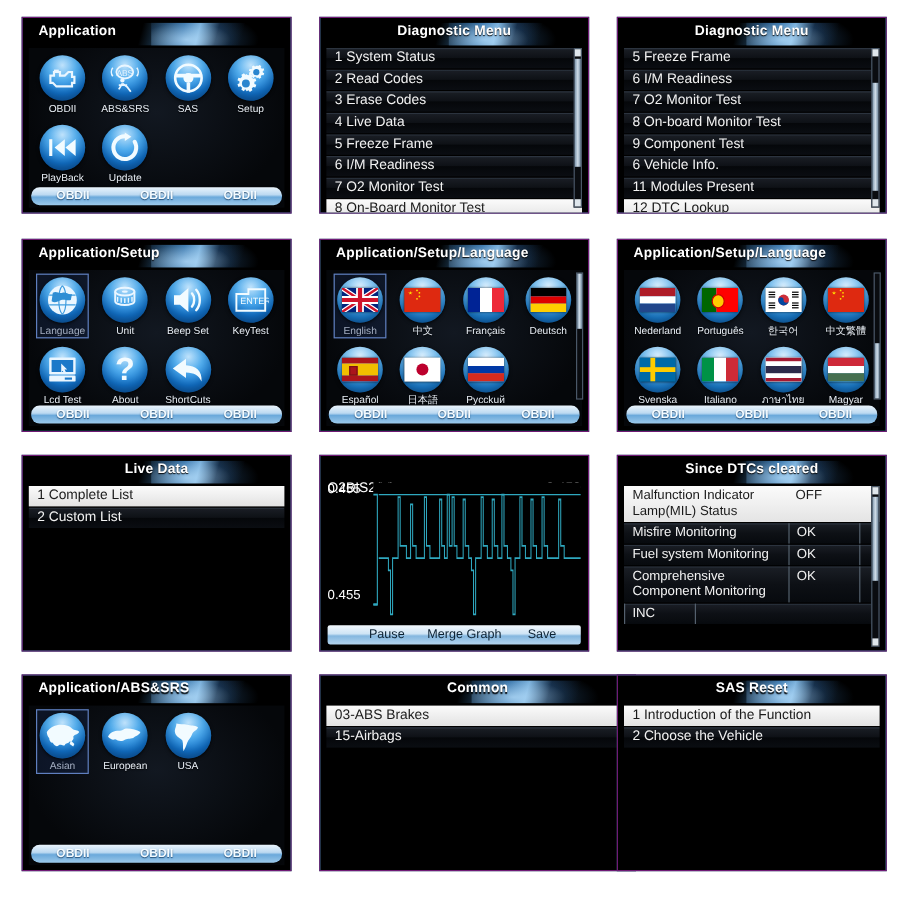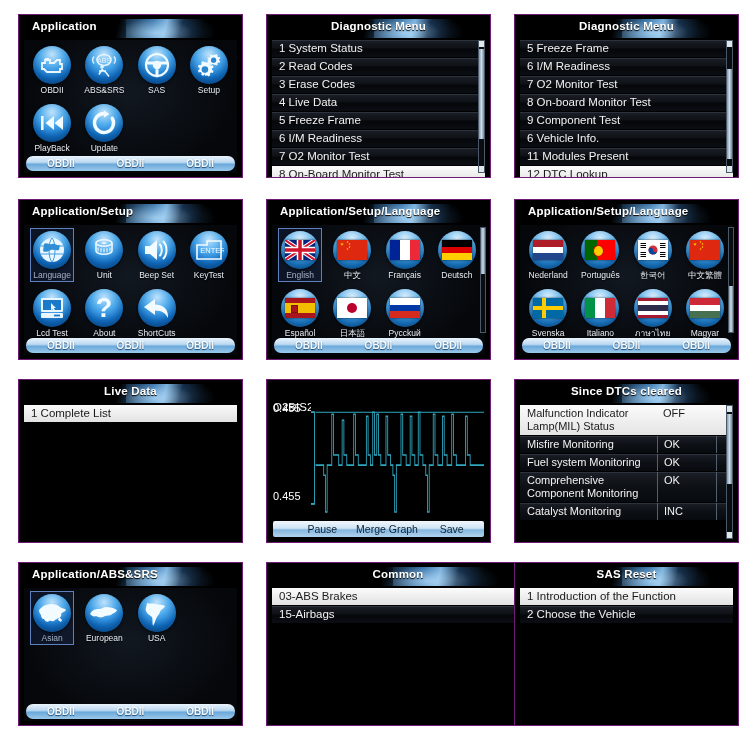--- a/index.html
+++ b/index.html
@@ -551,20 +551,21 @@
 
   <div class="panel" style="left:18px;top:379px;width:225px;height:164px;">
     <div class="screen">
       <div class="titlebar">
         <div class="swoosh"></div>
         <div class="swoosh2"></div>
         <div class="ttl">Live Data</div>
       </div>
       <div class="listwrap">
         <div class="row sel">1 Complete List</div>
+        <div class="row">2 Custom List</div>
       </div>
     </div>
   </div>
 
   <div class="panel" style="left:266px;top:379px;width:225px;height:164px;">
     <div class="screen">
       <div class="graphtop">
         <span class="gl">O2BIS2(V)</span>
         <span class="gr">0.450</span>
       </div>
@@ -624,21 +625,20 @@
           <div class="tc1">Fuel system Monitoring</div>
           <div class="tc2">OK</div>
           <div class="tc3"></div>
         </div>
         <div class="trow">
           <div class="tc1">Comprehensive Component Monitoring</div>
           <div class="tc2">OK</div>
           <div class="tc3"></div>
         </div>
         <div class="trow">
-          <div class="tc1">Catalyst Monitoring</div>
           <div class="tc2">INC</div>
           <div class="tc3"></div>
         </div>
         <div class="scroll">
           <div class="cap" style="top:0;"></div>
           <div class="thumb" style="top:8px;height:70px;"></div>
           <div class="cap" style="bottom:0;"></div>
         </div>
       </div>
     </div>

